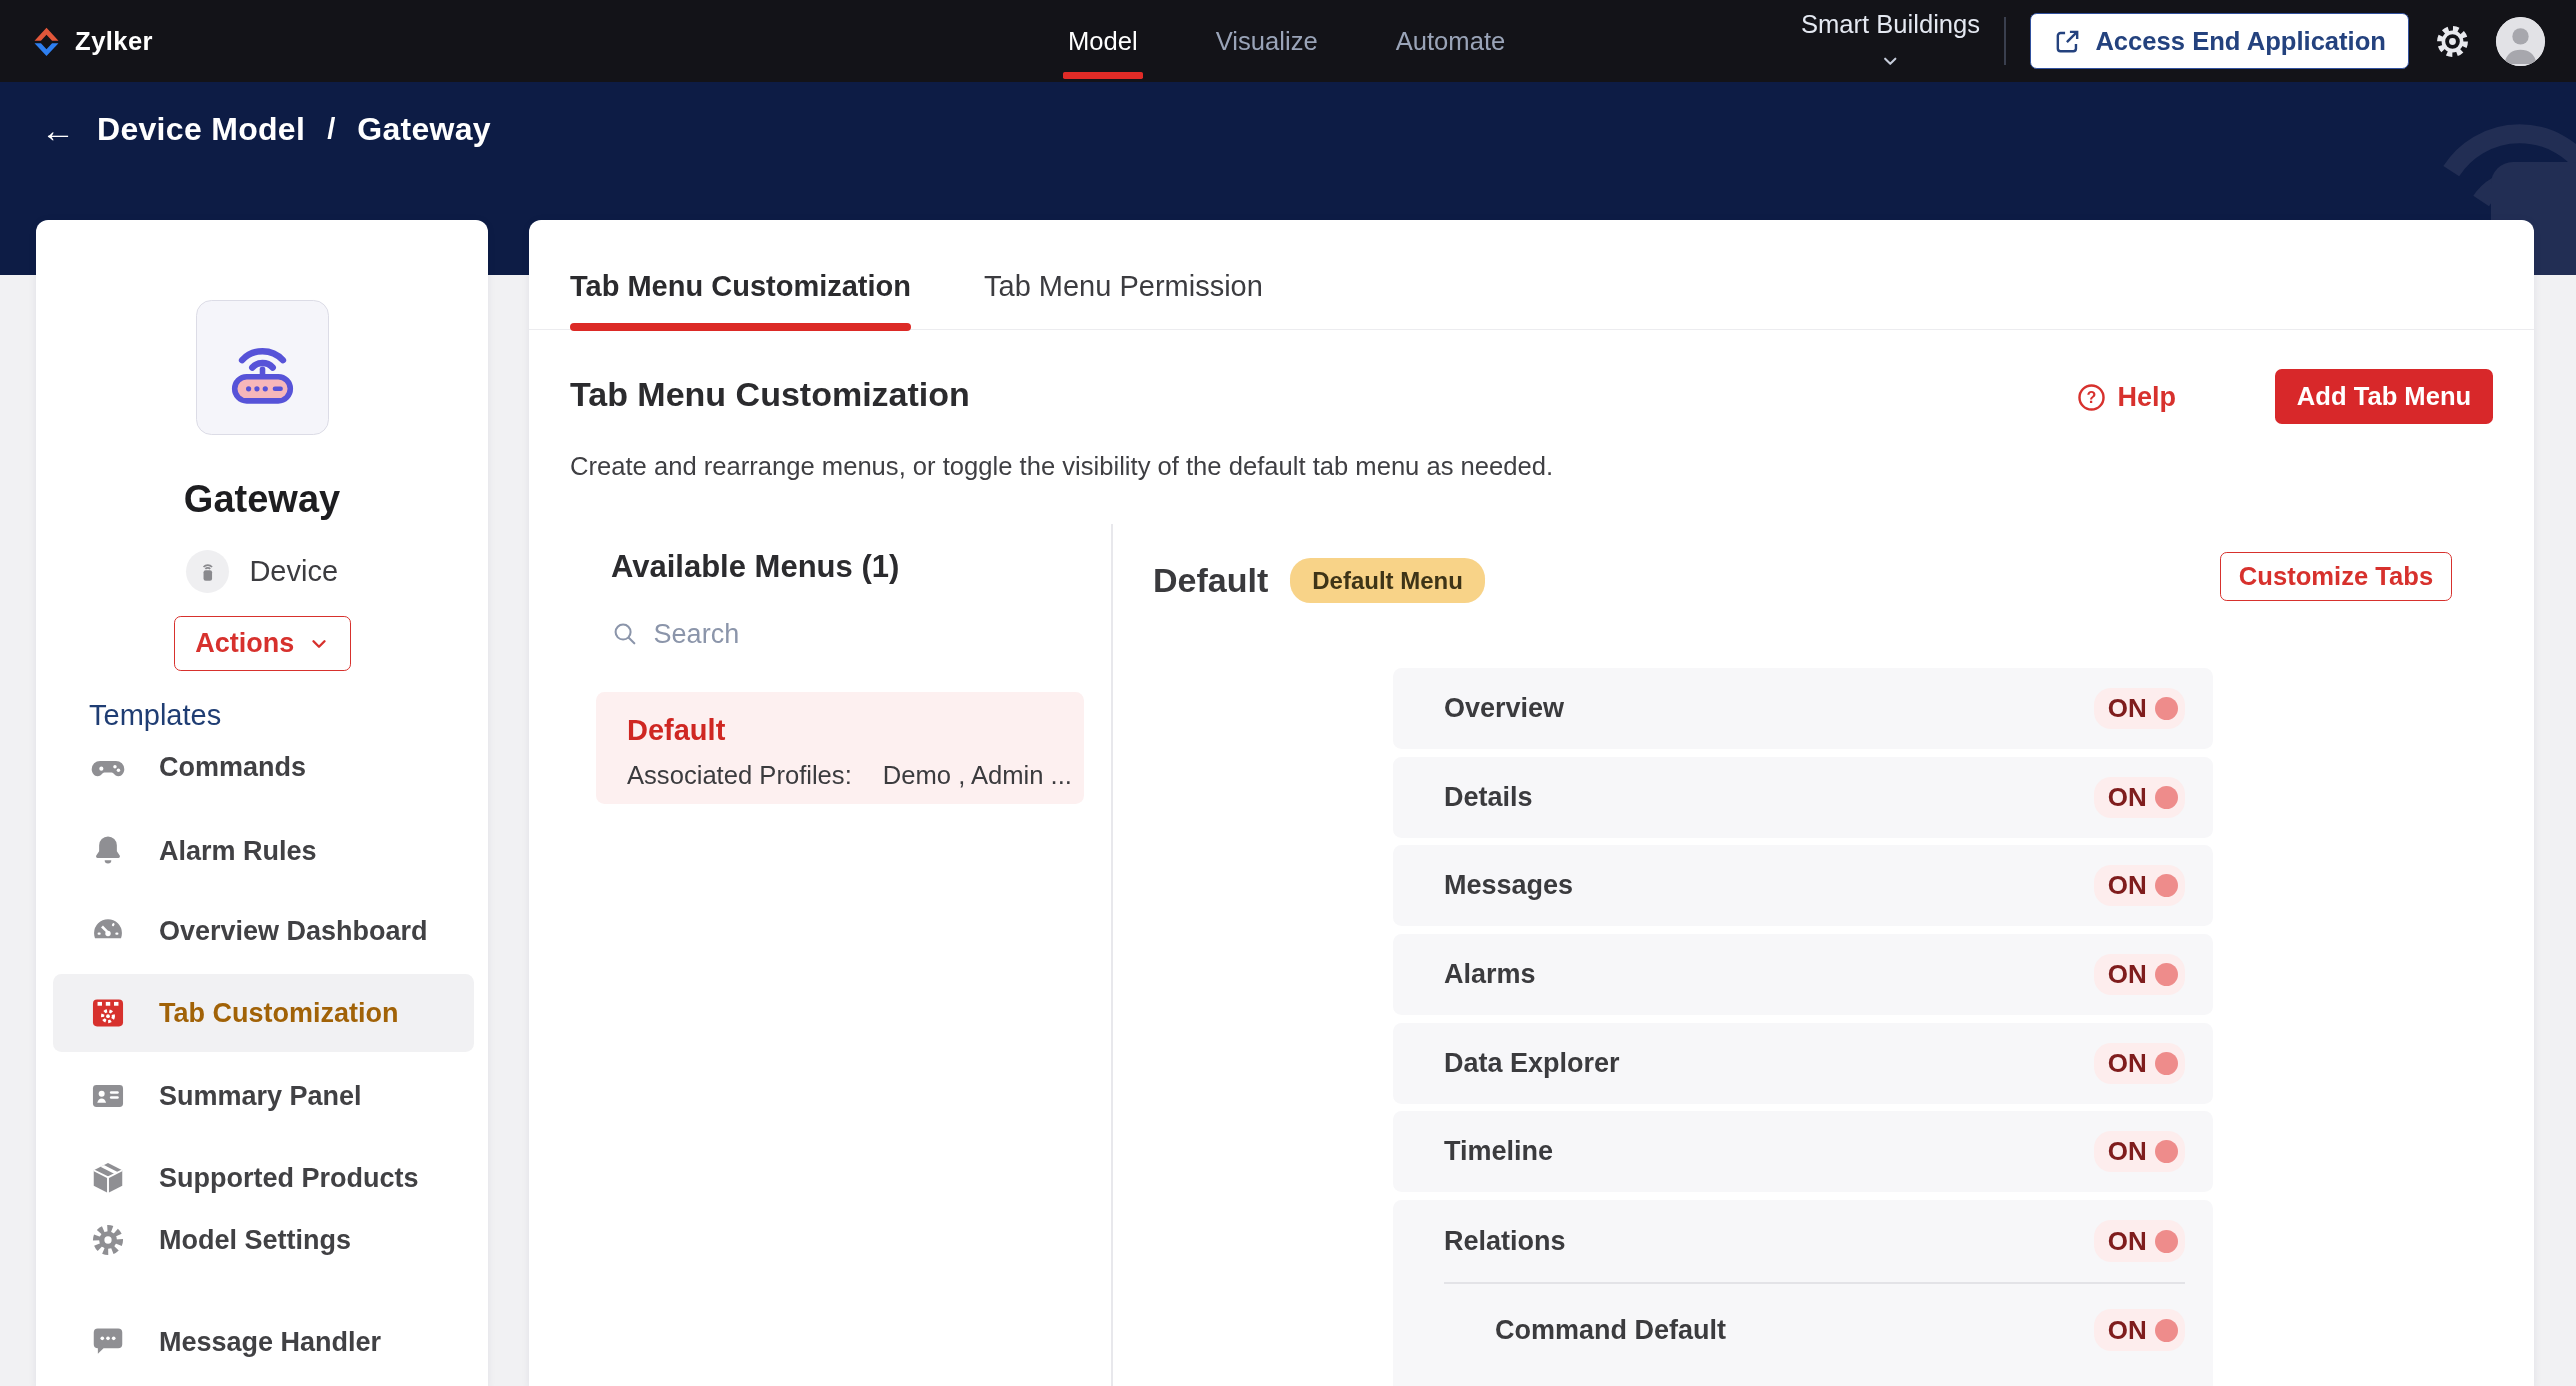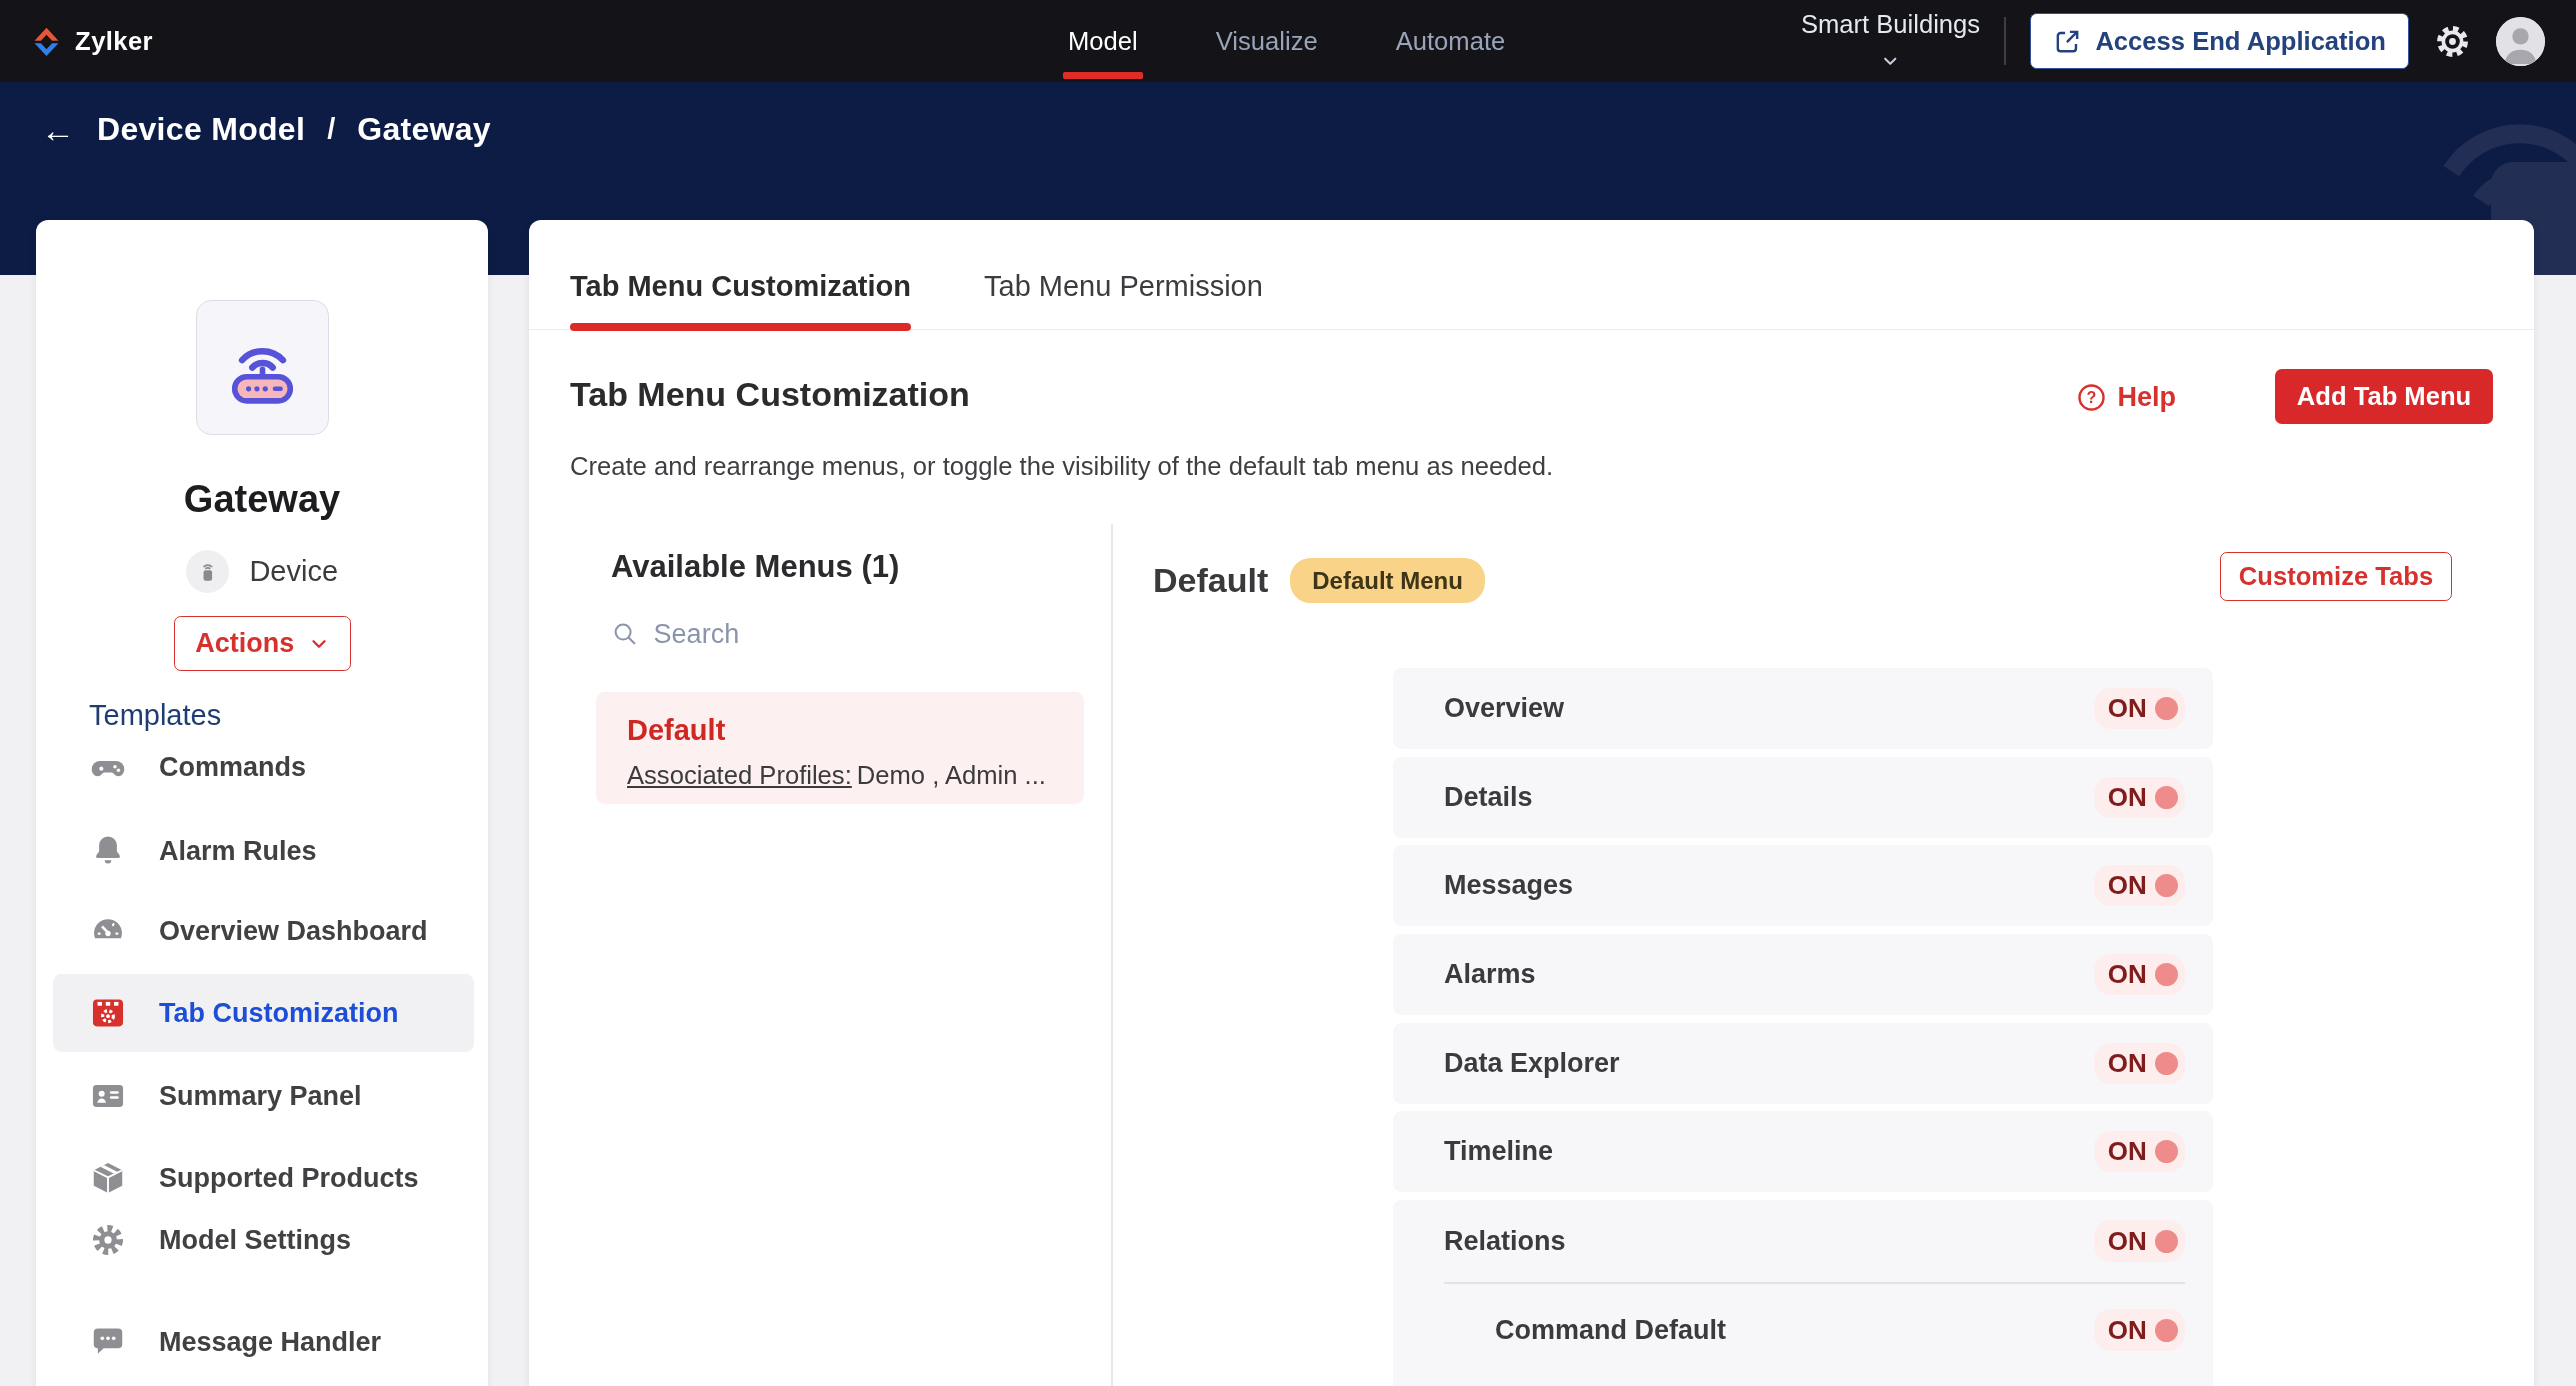--- a/index.html
+++ b/index.html
@@ -39,21 +39,21 @@
   .model-title { position:absolute; top:258px; left:0; width:100%; text-align:center; font-size:38px; font-weight:bold; color:#1d1d20; }
   .model-type { position:absolute; top:330px; left:0; width:100%; display:flex; justify-content:center; align-items:center; gap:20.5px; }
   .type-circle { width:43px; height:43px; border-radius:50%; background:#efeff1; display:flex; align-items:center; justify-content:center; }
   .type-label { font-size:29px; color:#3c3c40; }
   .actions-btn { position:absolute; left:138px; top:396px; width:177px; height:55px; border:1.7px solid #d7312d; border-radius:6.8px; background:#fff; color:#d7312d; font-size:27px; font-weight:bold; display:flex; align-items:center; justify-content:center; gap:13.6px; cursor:pointer; }
   .tpl-heading { position:absolute; left:53px; top:479px; font-size:29px; font-weight:normal; color:#1f3d73; }
   .tpl-list { position:absolute; left:0; top:529px; width:100%; height:638px; overflow:hidden; }
   .tpl-item { position:absolute; left:17px; width:421px; height:78px; display:flex; align-items:center; gap:32px; padding-left:36px; border-radius:8.5px; cursor:pointer; }
   .tpl-item .tpl-label { font-size:27px; font-weight:600; color:#414144; }
   .tpl-item.active { background:#f1f1f3; }
-  .tpl-item.active .tpl-label { color:#1d4ed8; font-weight:bold; }
+  .tpl-item.active .tpl-label { color:#a16207; font-weight:bold; }
   .tpl-icon { width:38px; height:38px; flex:0 0 38px; }
 
   
   .tabbar { position:absolute; left:0; top:0; width:100%; height:110px; border-bottom:1.7px solid #ececef; display:flex; align-items:flex-end; gap:73px; padding-left:41px; }
   .tab { font-size:29px; color:#3c3c40; padding-bottom:25.6px; position:relative; cursor:pointer; }
   .tab.active { color:#2b2b2e; font-weight:600; }
   .tab.active::after { content:""; position:absolute; left:0; right:0; bottom:-1.7px; height:7.7px; border-radius:4.3px; background:#dc2a26; }
   .section-title { position:absolute; left:41px; top:155px; font-size:34px; font-weight:bold; color:#2b2b2e; }
   .section-desc { position:absolute; left:41px; top:232px; font-size:25.6px; color:#3f3f43; }
   .help-link { position:absolute; right:358px; top:162px; display:flex; align-items:center; gap:10.2px; color:#d7312d; font-size:27px; font-weight:bold; cursor:pointer; }
@@ -61,21 +61,21 @@
   .col-divider { position:absolute; left:582px; top:304px; bottom:0; width:1.7px; background:#e8e8ec; }
 
   
   .avail-heading { position:absolute; left:82px; top:329px; font-size:31px; font-weight:bold; color:#2b2b2e; }
   .search-row { position:absolute; left:82px; top:399px; display:flex; align-items:center; gap:13.6px; width:444px; }
   .search-input { border:none; outline:none; font-size:27px; color:#2b2b2e; width:375px; font-family:"Liberation Sans", sans-serif; }
   .search-input::placeholder { color:#8b95aa; }
   .menu-card { position:absolute; left:67px; top:472px; width:488px; height:112px; background:#fdf0f0; border-radius:8.5px; padding:22px 0 0 31px; cursor:pointer; }
   .menu-card-name { font-size:29px; font-weight:bold; color:#cf2722; }
   .menu-card-profiles { margin-top:13.6px; font-size:25.6px; color:#3b3b3e; }
-  .menu-card-profiles .plabel { margin-right:5px;text-decoration:underline; }
+  .menu-card-profiles .plabel { margin-right:31px; }
 
   
   .detail-title-row { position:absolute; left:624px; top:338px; display:flex; align-items:center; gap:22px; }
   .detail-title { font-size:34px; font-weight:bold; color:#3a3a3d; }
   .badge { background:#f8d388; color:#3e3417; font-size:24px; font-weight:bold; border-radius:20.5px; padding:8.5px 22px; }
   .customize-btn { position:absolute; right:82px; top:332px; width:232px; height:49px; background:#fff; border:1.7px solid #d7312d; border-radius:6.8px; color:#d7312d; font-size:25.6px; font-weight:bold; cursor:pointer; }
   .rowwrap { position:absolute; left:864px; top:0; width:820px; }
   .toggle-row { position:absolute; left:0; width:820px; height:81px; background:#f7f7f9; border-radius:8.5px; display:flex; align-items:center; justify-content:space-between; padding:0 28px 0 51px; }
   .row-label { font-size:27px; font-weight:bold; color:#3b3b3e; }
   .toggle { display:flex; align-items:center; gap:8.5px; background:#fdeded; border-radius:17px; padding:5.1px 6.8px 5.1px 13.6px; cursor:pointer; }

